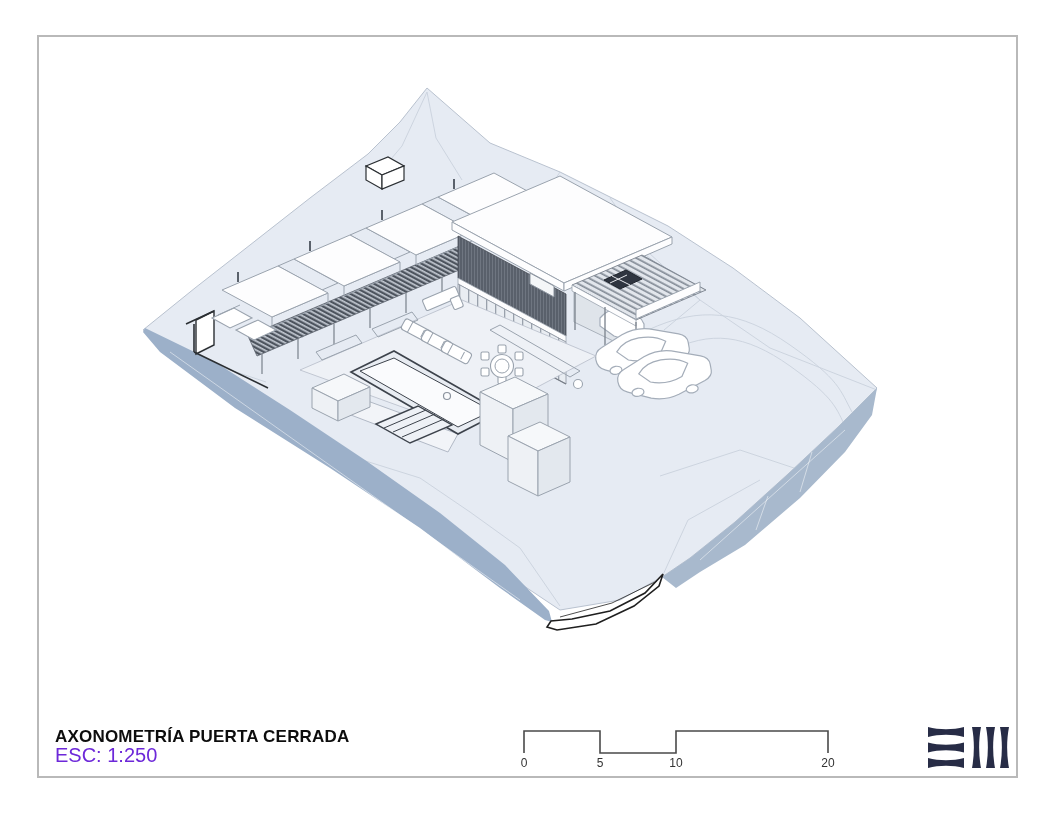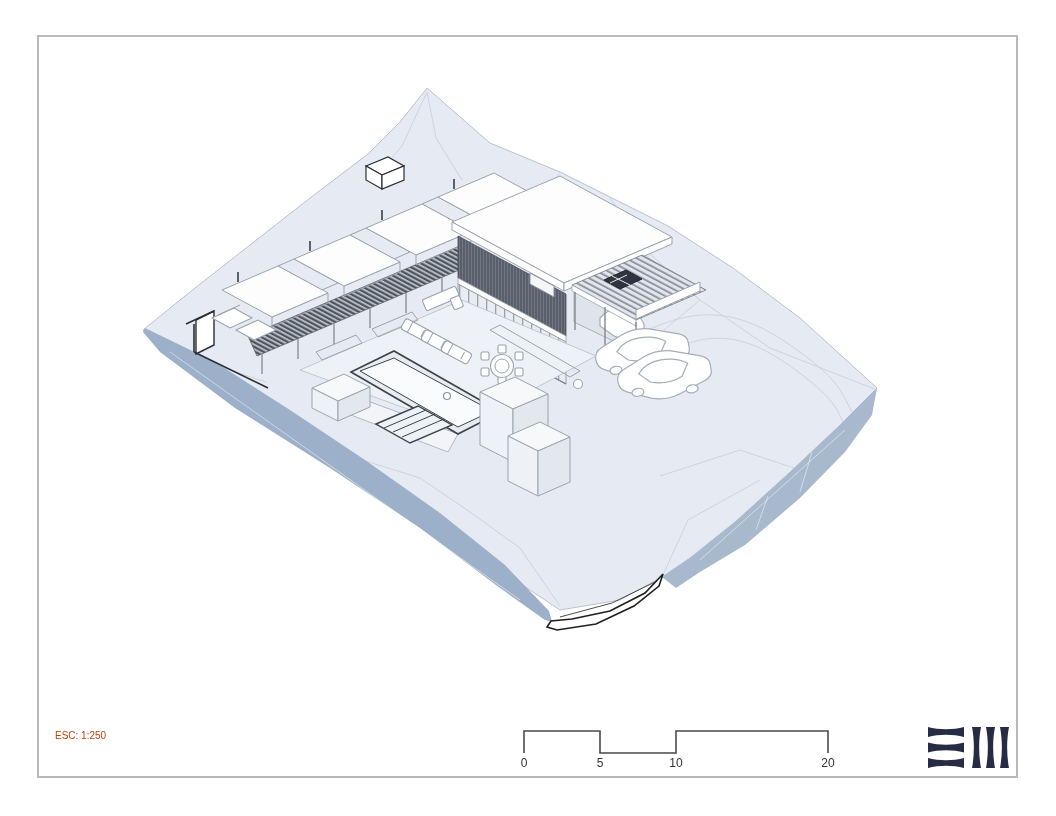--- a/index.html
+++ b/index.html
@@ -3,21 +3,21 @@
 <meta charset="utf-8">
 <style>
   html,body{margin:0;padding:0;background:#ffffff;}
   .sheet{position:relative;width:1056px;height:816px;background:#ffffff;overflow:hidden;
          font-family:"Liberation Sans", sans-serif;}
   .frame{position:absolute;left:37px;top:35px;width:981px;height:743px;
          border:2px solid #b9b9b9;box-sizing:border-box;background:#ffffff;}
   .drawing{position:absolute;left:0;top:0;width:1056px;height:816px;}
   .title-block{position:absolute;left:55px;top:727px;}
   .title-block .t1{font-size:17px;font-weight:700;color:#0d0d0d;letter-spacing:.2px;line-height:19px;}
-  .title-block .t2{font-size:10px;font-weight:400;color:#c2410c;line-height:18px;}
+  .title-block .t2{font-size:20px;font-weight:400;color:#6d28d9;line-height:18px;}
   .scalebar{position:absolute;left:510px;top:722px;width:330px;height:54px;}
   .scalebar text{font-size:12px;fill:#333;font-family:"Liberation Sans",sans-serif;}
   .logo{position:absolute;left:928px;top:727px;width:82px;height:41px;}
   svg{display:block;}
   .ln{stroke:#c9d1dd;stroke-width:.9;fill:none;}
   .wln{stroke:#ffffff;stroke-width:.9;fill:none;opacity:.55;}
   .ol{stroke:#9aa3ae;stroke-width:1;fill:#fdfdfe;}
   .olt{stroke:#9aa3ae;stroke-width:1;fill:none;}
   .dk{stroke:#2b2f33;stroke-width:1.6;fill:none;}
   .furn{stroke:#9aa3ae;stroke-width:1.1;fill:#ffffff;}
@@ -206,20 +206,21 @@
       </g>
       <g stroke="#9aa3ae" stroke-width="1">
         <polygon fill="#f6f8fa" points="312,388 344,374 370,387 338,401"></polygon>
         <polygon fill="#eef1f5" points="312,388 338,401 338,421 312,408"></polygon>
         <polygon fill="#e3e8ee" points="338,401 370,387 370,407 338,421"></polygon>
       </g>
     </g>
   </svg>
 
   <div class="title-block">
+    <div class="t1">AXONOMETRÍA PUERTA CERRADA</div>
     <div class="t2">ESC: 1:250</div>
   </div>
 
   <svg class="scalebar" viewBox="0 0 330 54">
     <path d="M14,31 L14,9 L90,9 L90,31 L166,31 L166,9 L318,9 L318,31" fill="none" stroke="#4a4a4a" stroke-width="1.6"></path>
     <text x="14" y="45" text-anchor="middle">0</text>
     <text x="90" y="45" text-anchor="middle">5</text>
     <text x="166" y="45" text-anchor="middle">10</text>
     <text x="318" y="45" text-anchor="middle">20</text>
   </svg>

